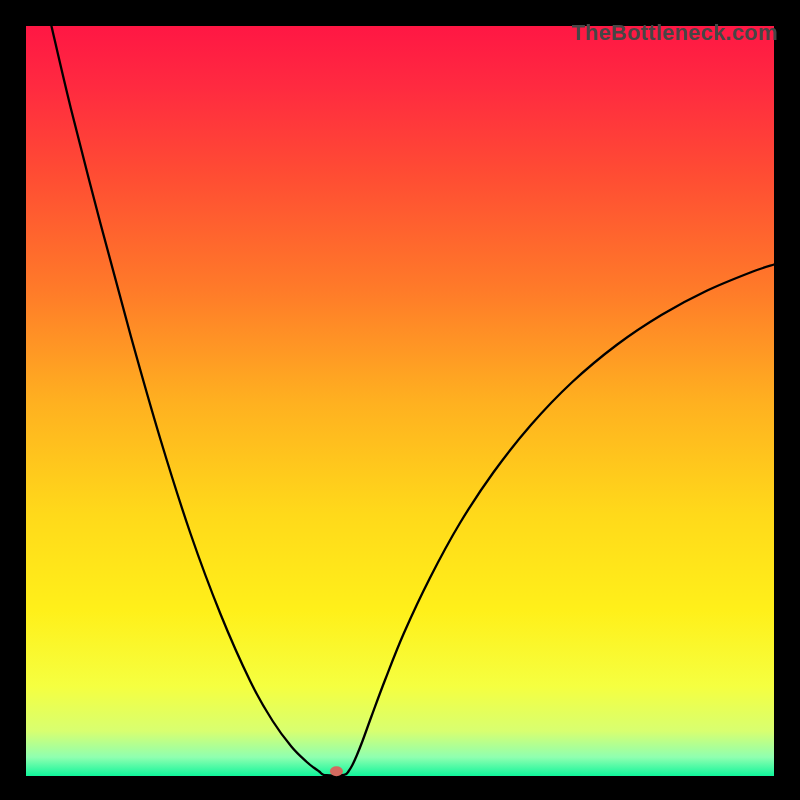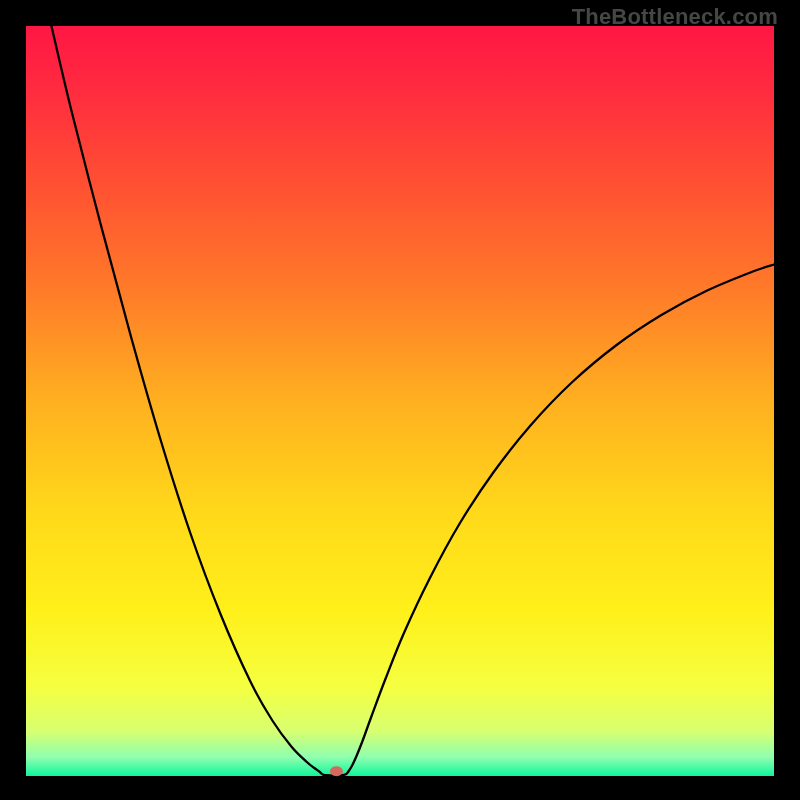--- a/index.html
+++ b/index.html
@@ -6,21 +6,21 @@
     margin: 0;
     padding: 0;
     width: 800px;
     height: 800px;
     background: #000;
     font-family: Arial, Helvetica, sans-serif;
     position: relative;
   }
   .watermark {
     position: absolute;
-    top: 4px;
+    top: 20px;
     right: 22px;
     color: #464646;
     font-size: 22px;
     font-weight: bold;
     letter-spacing: 0.2px;
     z-index: 10;
   }
   svg {
     display: block;
   }

